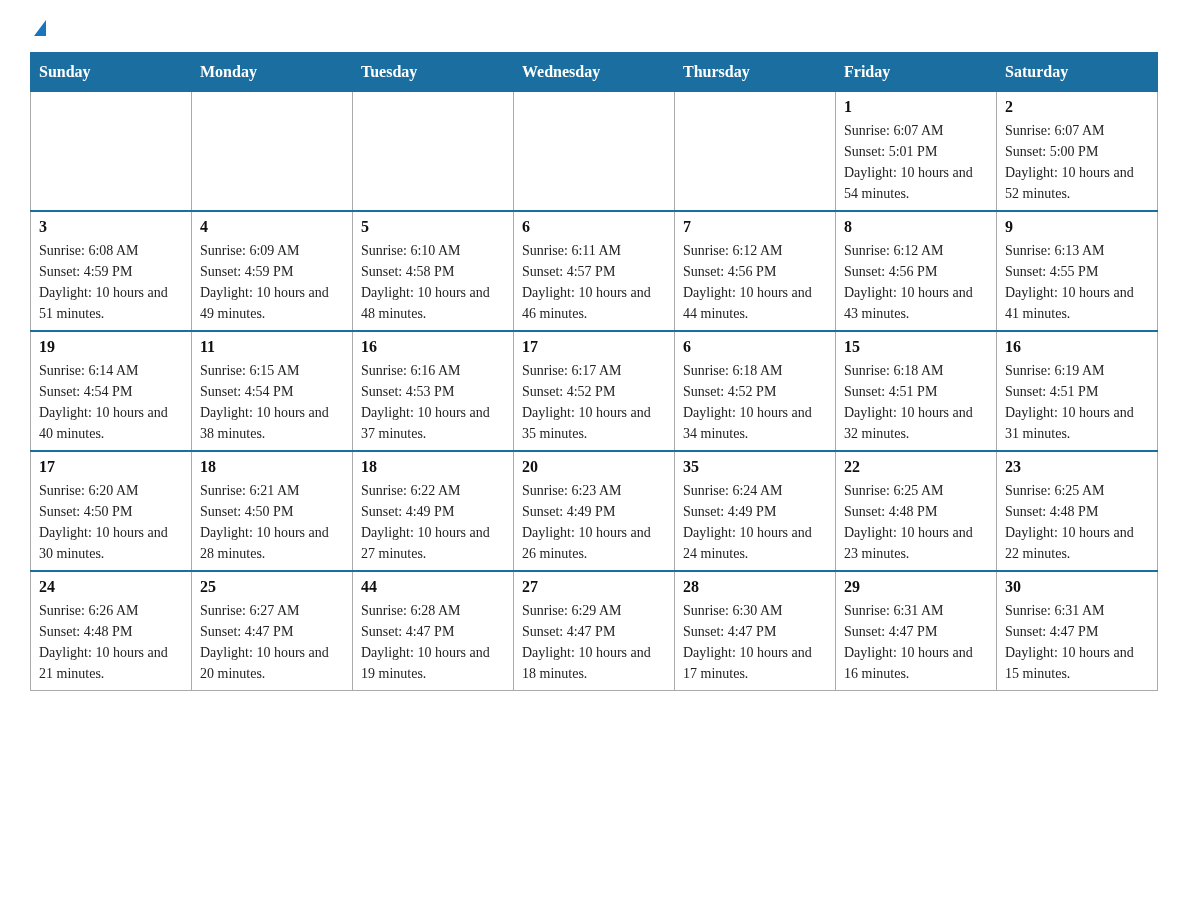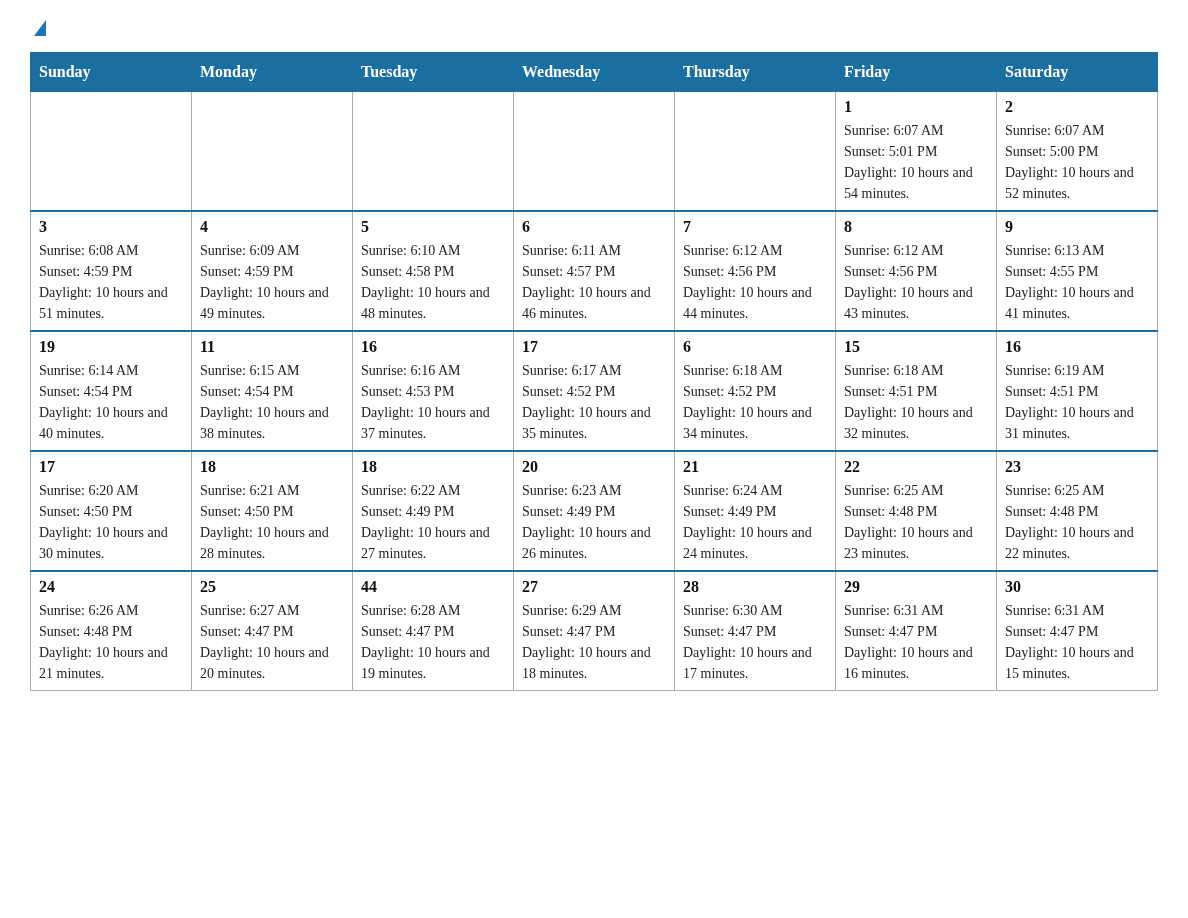--- a/index.html
+++ b/index.html
@@ -212,21 +212,21 @@
         </td>
         <td>
           <div class="day-num">18</div>
           <div class="day-info">Sunrise: 6:22 AM<br>Sunset: 4:49 PM<br>Daylight: 10 hours and 27 minutes.</div>
         </td>
         <td>
           <div class="day-num">20</div>
           <div class="day-info">Sunrise: 6:23 AM<br>Sunset: 4:49 PM<br>Daylight: 10 hours and 26 minutes.</div>
         </td>
         <td>
-          <div class="day-num">21</div>
+          <div class="day-num">35</div>
           <div class="day-info">Sunrise: 6:24 AM<br>Sunset: 4:49 PM<br>Daylight: 10 hours and 24 minutes.</div>
         </td>
         <td>
           <div class="day-num">22</div>
           <div class="day-info">Sunrise: 6:25 AM<br>Sunset: 4:48 PM<br>Daylight: 10 hours and 23 minutes.</div>
         </td>
         <td>
           <div class="day-num">23</div>
           <div class="day-info">Sunrise: 6:25 AM<br>Sunset: 4:48 PM<br>Daylight: 10 hours and 22 minutes.</div>
         </td>

